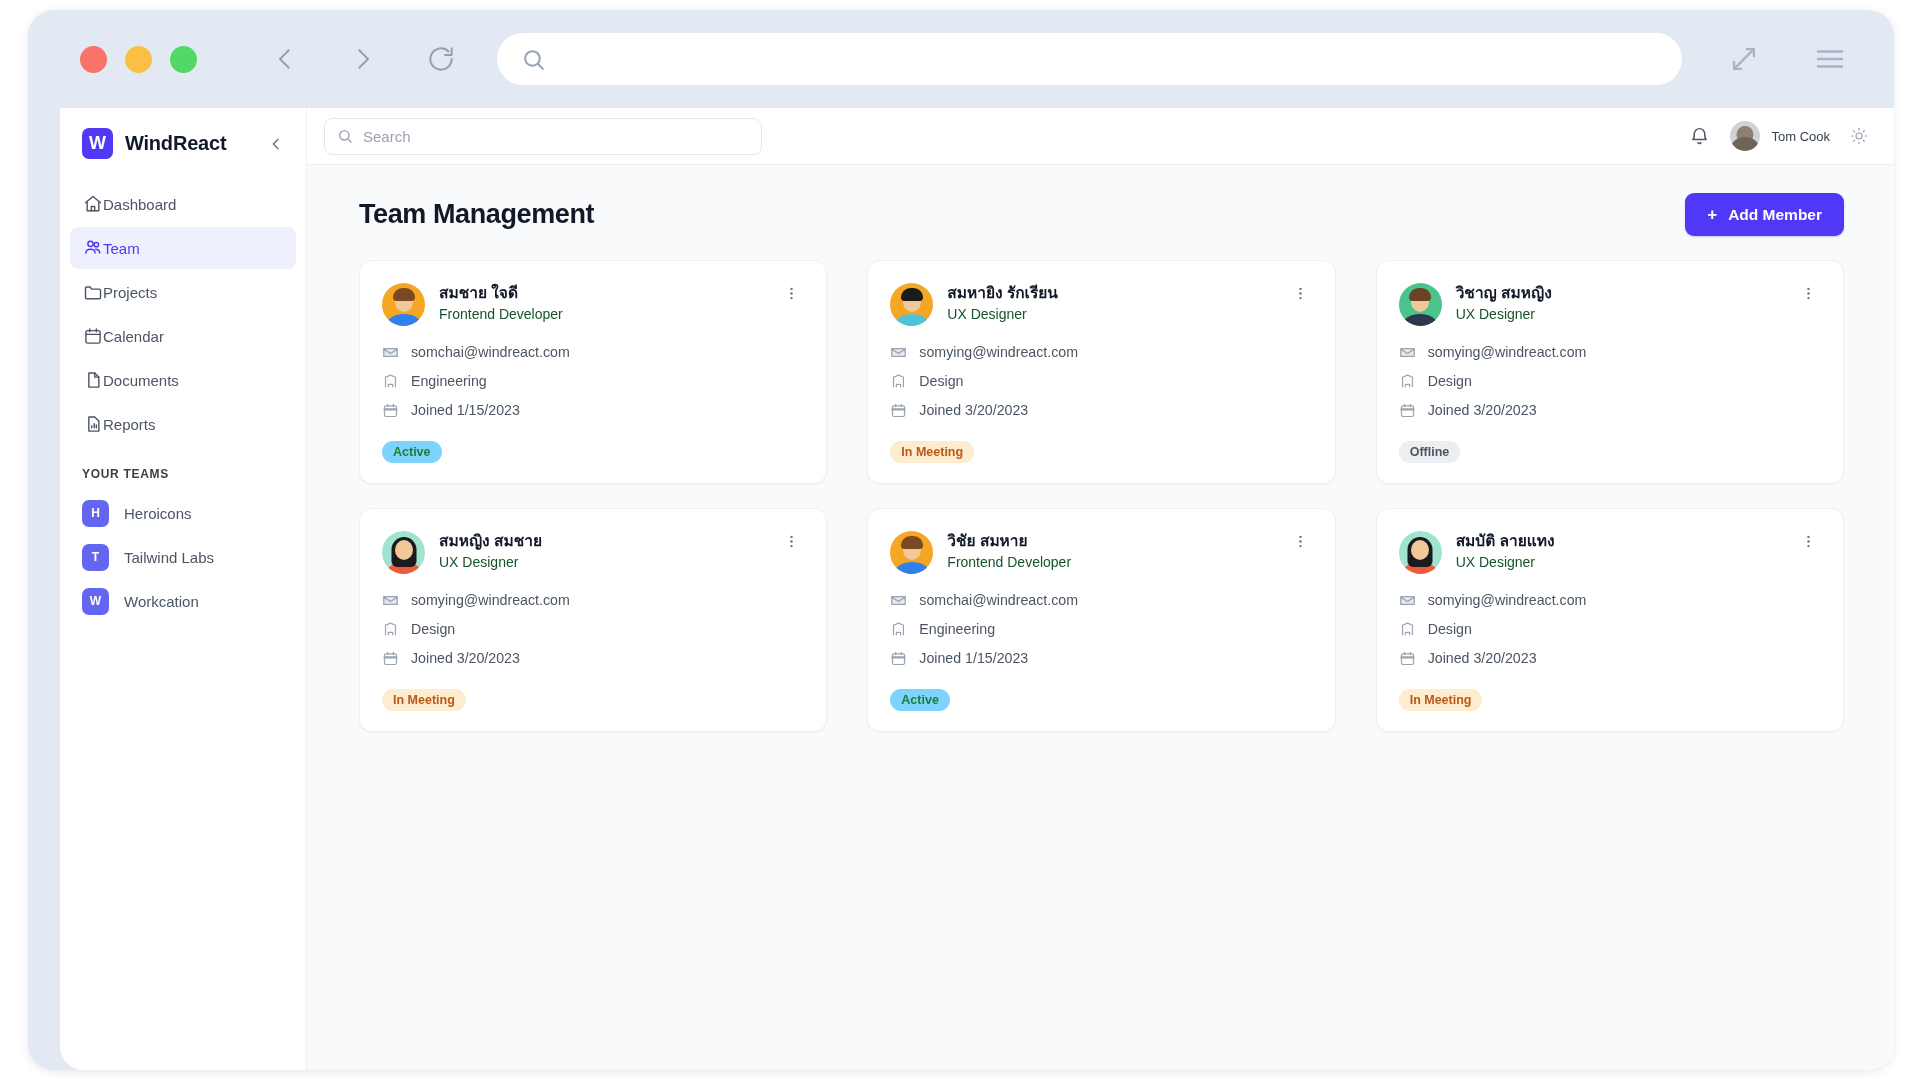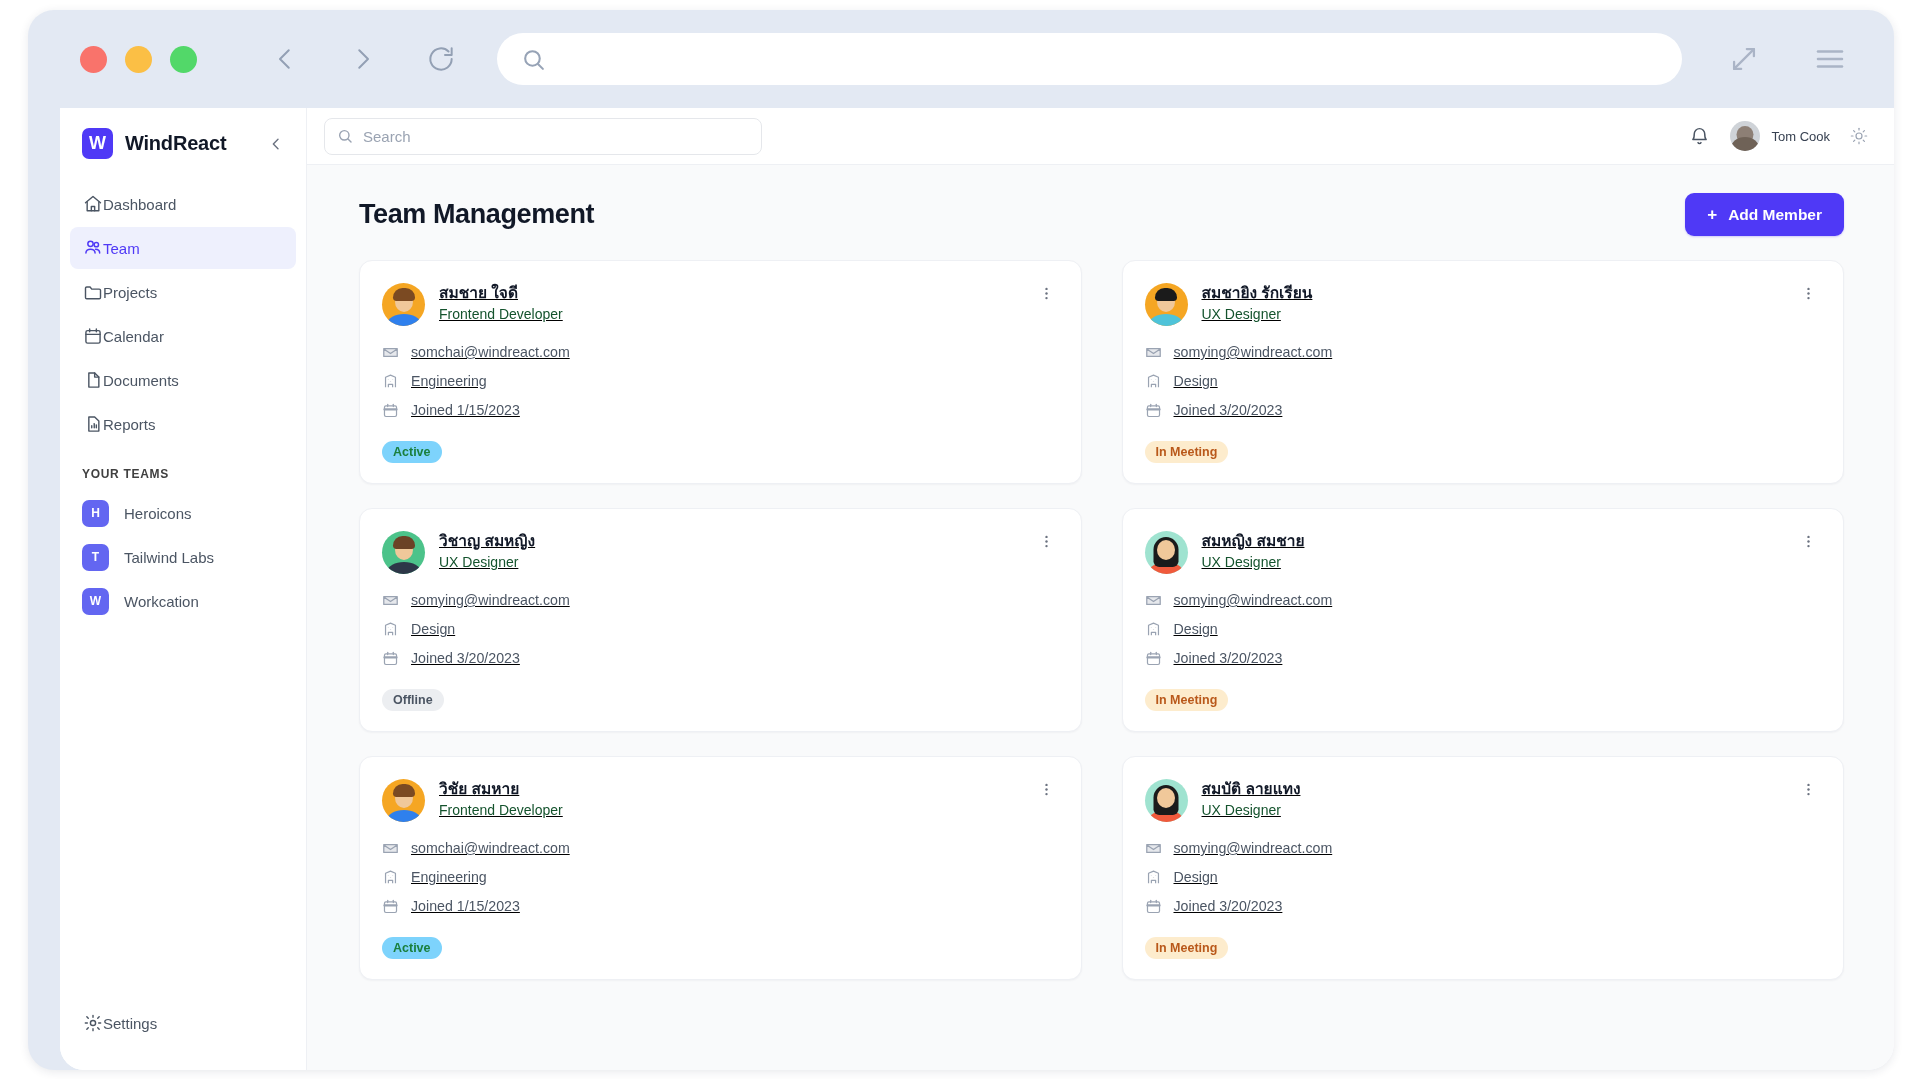--- a/index.html
+++ b/index.html
@@ -195,23 +195,22 @@
     width: 47px; height: 40px;
     border: 1px solid #dfe3e9; border-radius: 9px;
     background: #fff;
     display: flex; align-items: center; justify-content: center;
     color: #3c4758;
   }
 
   
   .grid {
     display: grid;
-    grid-template-columns: repeat(2, 1fr);
+    grid-template-columns: repeat(3, 1fr);
     gap: 24px 40px;
-    text-decoration: underline;
   }
   .card {
     background: #fff;
     border: 1px solid #eef0f4;
     border-radius: 13px;
     padding: 22px 22px 20px 22px;
     box-shadow: 0 1px 2px rgba(16,24,40,.04);
   }
   .card-head { display: flex; align-items: flex-start; gap: 14px; margin-bottom: 18px; }
   .m-avatar {
@@ -413,31 +412,20 @@
       </div>
       <div class="team-item">
         <span class="team-badge">T</span>
         <span>Tailwind Labs</span>
       </div>
       <div class="team-item">
         <span class="team-badge">W</span>
         <span>Workcation</span>
       </div>
 
-      <div class="sidebar-footer">
-        <div class="nav-item">
-          <span class="ico">
-            <svg width="20" height="20" viewBox="0 0 24 24" fill="none" stroke="currentColor" stroke-width="1.7" stroke-linecap="round" stroke-linejoin="round">
-                <circle cx="12" cy="12" r="3.1"></circle>
-                <path d="M12 2.8v2.4M12 18.8v2.4M4.6 4.6l1.7 1.7M17.7 17.7l1.7 1.7M2.8 12h2.4M18.8 12h2.4M4.6 19.4l1.7-1.7M17.7 6.3l1.7-1.7"></path>
-              </svg>
-          </span>
-          <span>Settings</span>
-        </div>
-      </div>
     </div>
 
     <div class="main">
 
       <div class="topbar">
         <div class="topsearch">
           <span>
             <svg width="16" height="16" viewBox="0 0 24 24" fill="none" stroke="#9aa3b2" stroke-width="2.1" stroke-linecap="round">
                 <circle cx="11" cy="11" r="7"></circle>
                 <line x1="16.5" y1="16.5" x2="21" y2="21"></line>
@@ -531,21 +519,21 @@
                 </span>
                 <span>Joined 1/15/2023</span>
               </div><div class="badge active">Active</div></div>
             <div class="card"><div class="card-head">
                 <div class="m-avatar" style="background:#f5a623">
                   <div class="body" style="background:#4ec3d9"></div>
                   <div class="head" style="background:#f0c89a"></div>
                   <div class="hair" style="background:#1b1b1b"></div>
                 </div>
                 <div>
-                  <div class="m-name">สมชายิง รักเรียน</div>
+                  <div class="m-name">สมหายิง รักเรียน</div>
                   <div class="m-role">UX Designer</div>
                 </div>
                 <span class="kebab">
                   <svg width="17" height="17" viewBox="0 0 24 24" fill="currentColor">
                     <circle cx="12" cy="5.5" r="1.7"></circle>
                     <circle cx="12" cy="12" r="1.7"></circle>
                     <circle cx="12" cy="18.5" r="1.7"></circle>
                   </svg>
                 </span>
               </div><div class="m-line">

